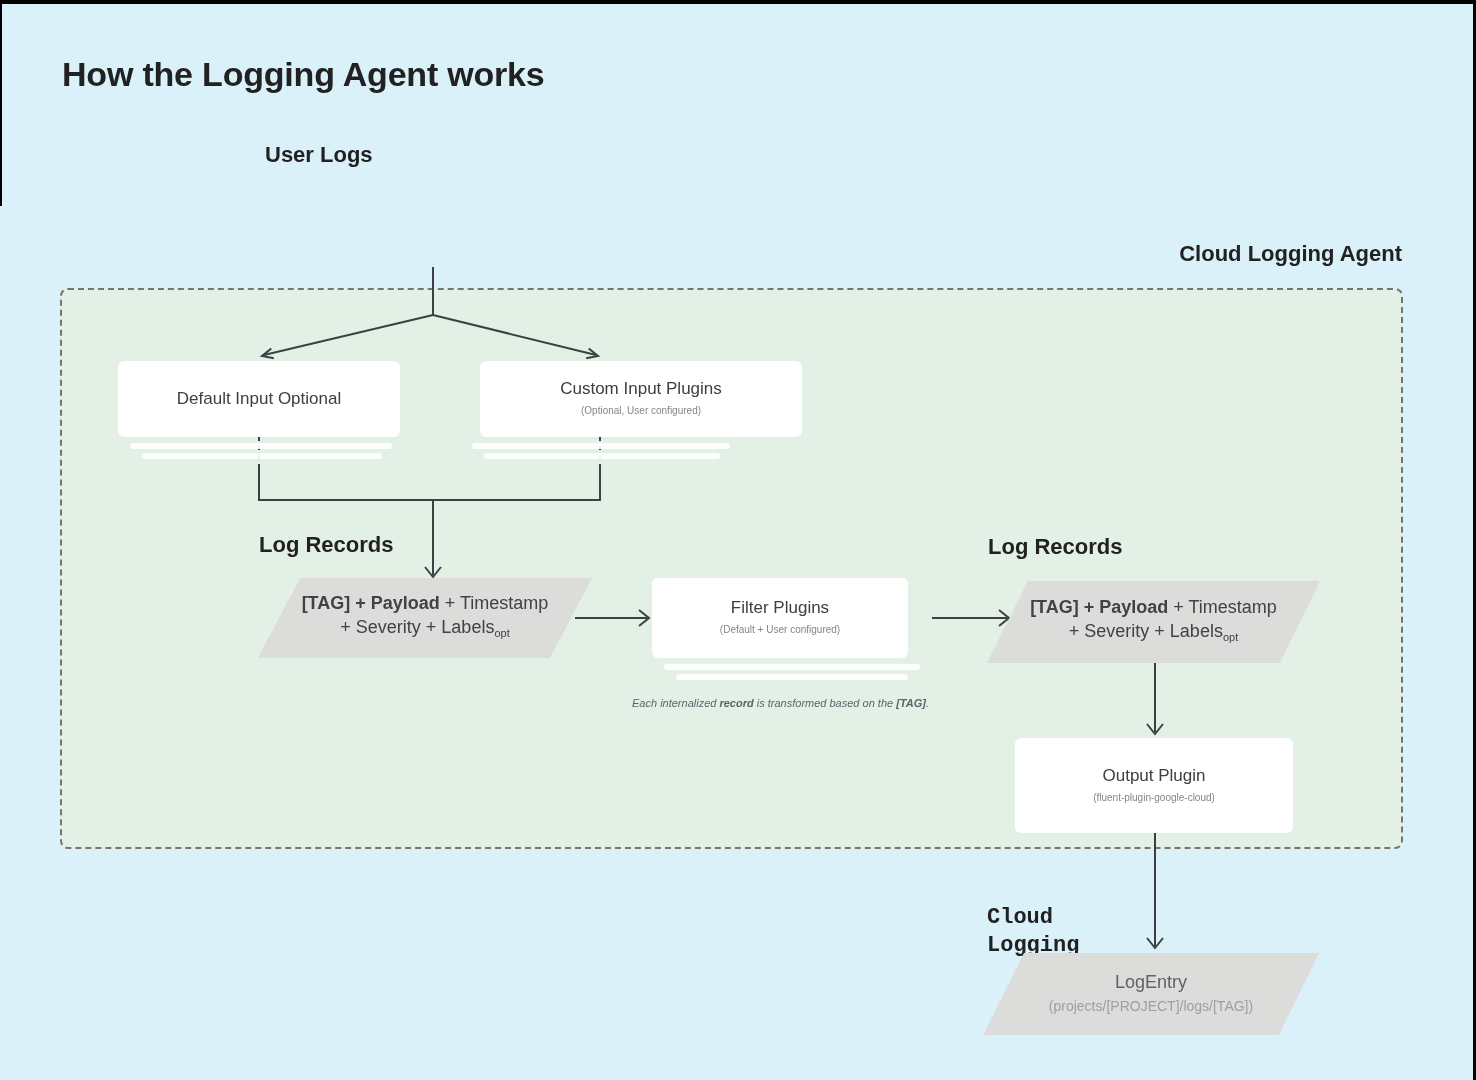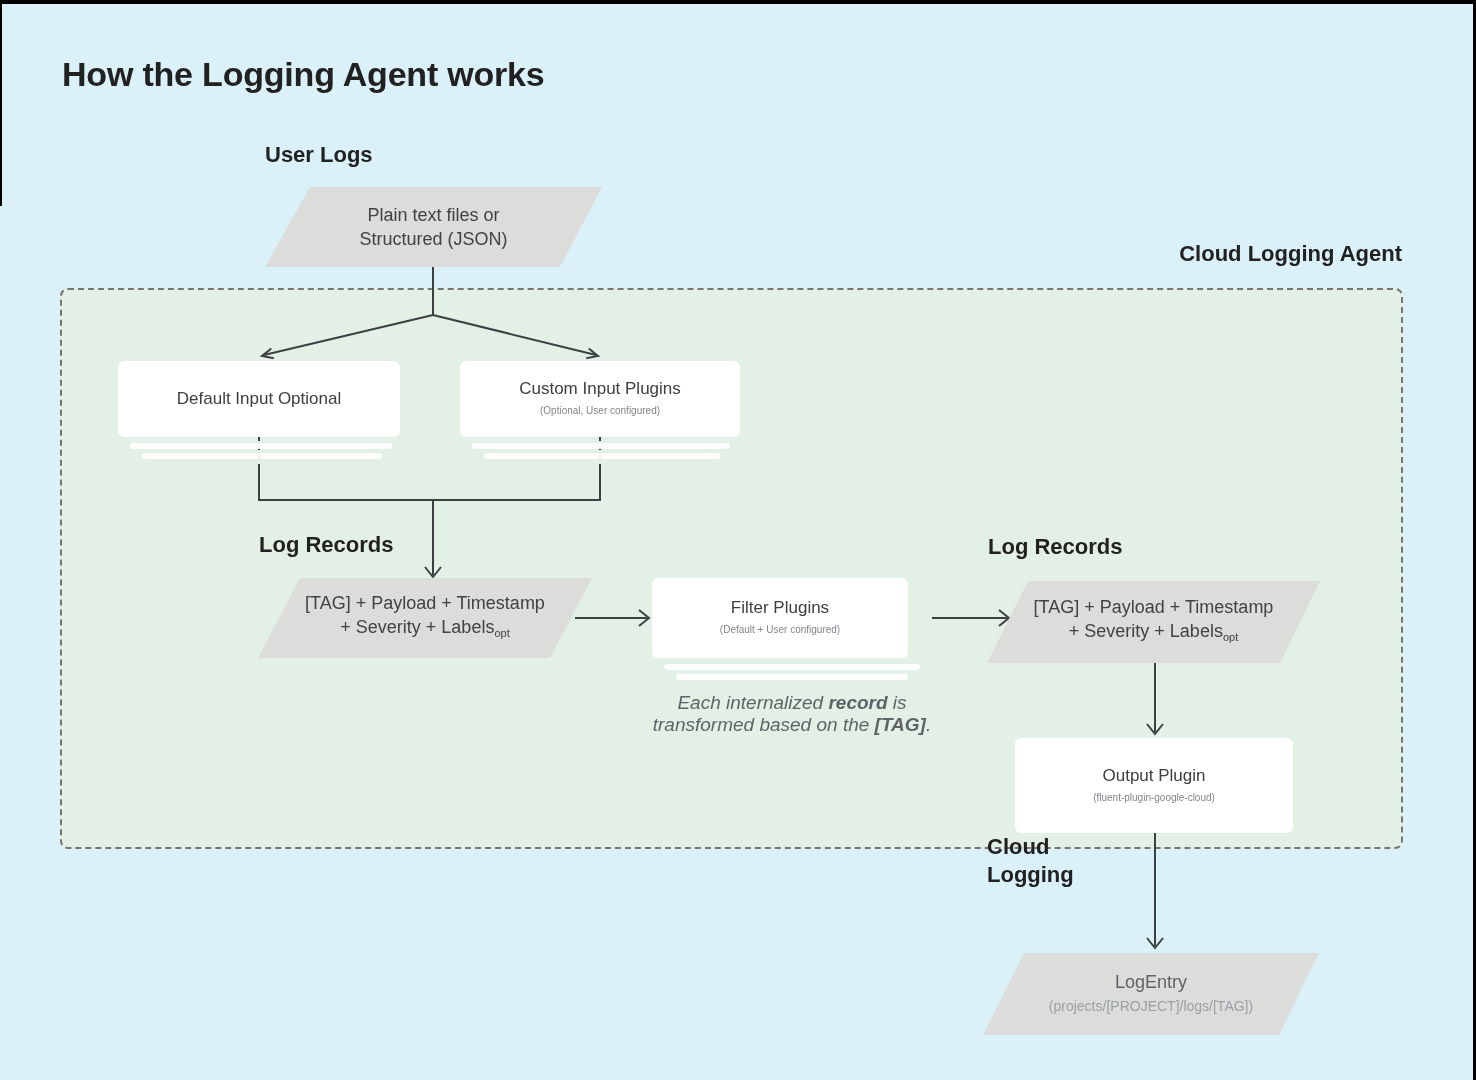--- a/index.html
+++ b/index.html
@@ -37,47 +37,47 @@
   .pgram-record-left{left:258px;top:578px;width:334px;height:80px;
     clip-path:polygon(42px 0,100% 0,calc(100% - 42px) 100%,0 100%);
     font-size:18px;color:var(--body-text);}
   .pgram-record-right{left:987px;top:581px;width:333px;height:82px;
     clip-path:polygon(41px 0,100% 0,calc(100% - 40px) 100%,0 100%);
     font-size:18px;color:var(--body-text);}
   .pgram-logentry{left:983px;top:953px;width:336px;height:82px;
     clip-path:polygon(41px 0,100% 0,calc(100% - 40px) 100%,0 100%);}
   .pgram-logentry .l1{font-size:18px;color:var(--logentry-title);}
   .pgram-logentry .l2{font-size:14px;color:var(--logentry-sub);}
-  .pgram b{font-weight:400;}
+  .pgram b{font-weight:700;}
   sub.opt{font-size:11px;vertical-align:-4px;}
 
   .node{
     background:var(--node-bg);border-radius:6px;
     display:flex;flex-direction:column;align-items:center;justify-content:center;text-align:center;
   }
   .node .t{font-size:17px;color:var(--line);line-height:24px;}
   .node .s{font-size:10px;color:var(--muted-text);line-height:20px;}
   .node-default{left:118px;top:361px;width:282px;height:76px;}
-  .node-custom{left:460px;top:361px;width:280px;height:76px;}
+  .node-custom{left:480px;top:361px;width:322px;height:76px;}
   .node-filter{left:652px;top:578px;width:256px;height:80px;}
   .node-output{left:1015px;top:738px;width:278px;height:95px;}
 
   .stackbar{height:6px;border-radius:3px;background:rgba(255,255,255,.92);}
 
   .note{
-    left:632px;top:692px;width:320px;text-align:center;font-style:italic;
-    font-size:19px;line-height:22px;color:var(--logentry-title);
+    left:632px;top:692px;width:320px;font-style:italic;
+    font-size:11px;line-height:22px;color:var(--logentry-title);
   }
   .note b{font-weight:700;}
 
   .label-agent{right:74px;top:240px;text-align:right;margin-left:31px;}
   .label-userlogs{left:265px;top:141px;}
   .label-logrecords-left{left:259px;top:531px;}
   .label-logrecords-right{left:988px;top:533px;}
-  .label-cloudlogging{left:987px;top:833px;}
+  .label-cloudlogging{left:987px;top:904px;font-family:Liberation Mono, monospace;}
 
   svg.connectors{left:0;top:0;width:1476px;height:1080px;pointer-events:none;}
   .connectors .ln{stroke:var(--line);stroke-width:2;fill:none;}
   .connectors .dash{stroke-dasharray:4 5;}
 </style>
 </head>
 <body>
 
 <div id="canvas">
 
@@ -120,24 +120,20 @@
   <div class="abs page-title">How the Logging Agent works</div>
   <div class="abs section-label label-userlogs">User Logs</div>
   <div class="abs section-label label-agent">Cloud Logging Agent</div>
   <div class="abs section-label label-logrecords-left">Log Records</div>
   <div class="abs section-label label-logrecords-right">Log Records</div>
   <div class="abs section-label label-cloudlogging">
     <div>Cloud</div>
     <div>Logging</div>
   </div>
 
-  <div class="abs pgram pgram-userlogs">
-    <div class="l1">Plain text files or</div>
-    <div class="l2">Structured (JSON)</div>
-  </div>
 
   <div class="abs node node-default">
     <div class="t">Default Input Optional</div>
   </div>
   <div class="abs stackbar" style="left:130px;top:443px;width:262px;"></div>
   <div class="abs stackbar" style="left:142px;top:453px;width:240px;"></div>
 
   <div class="abs node node-custom">
     <div class="t">Custom Input Plugins</div>
     <div class="s">(Optional, User configured)</div>

